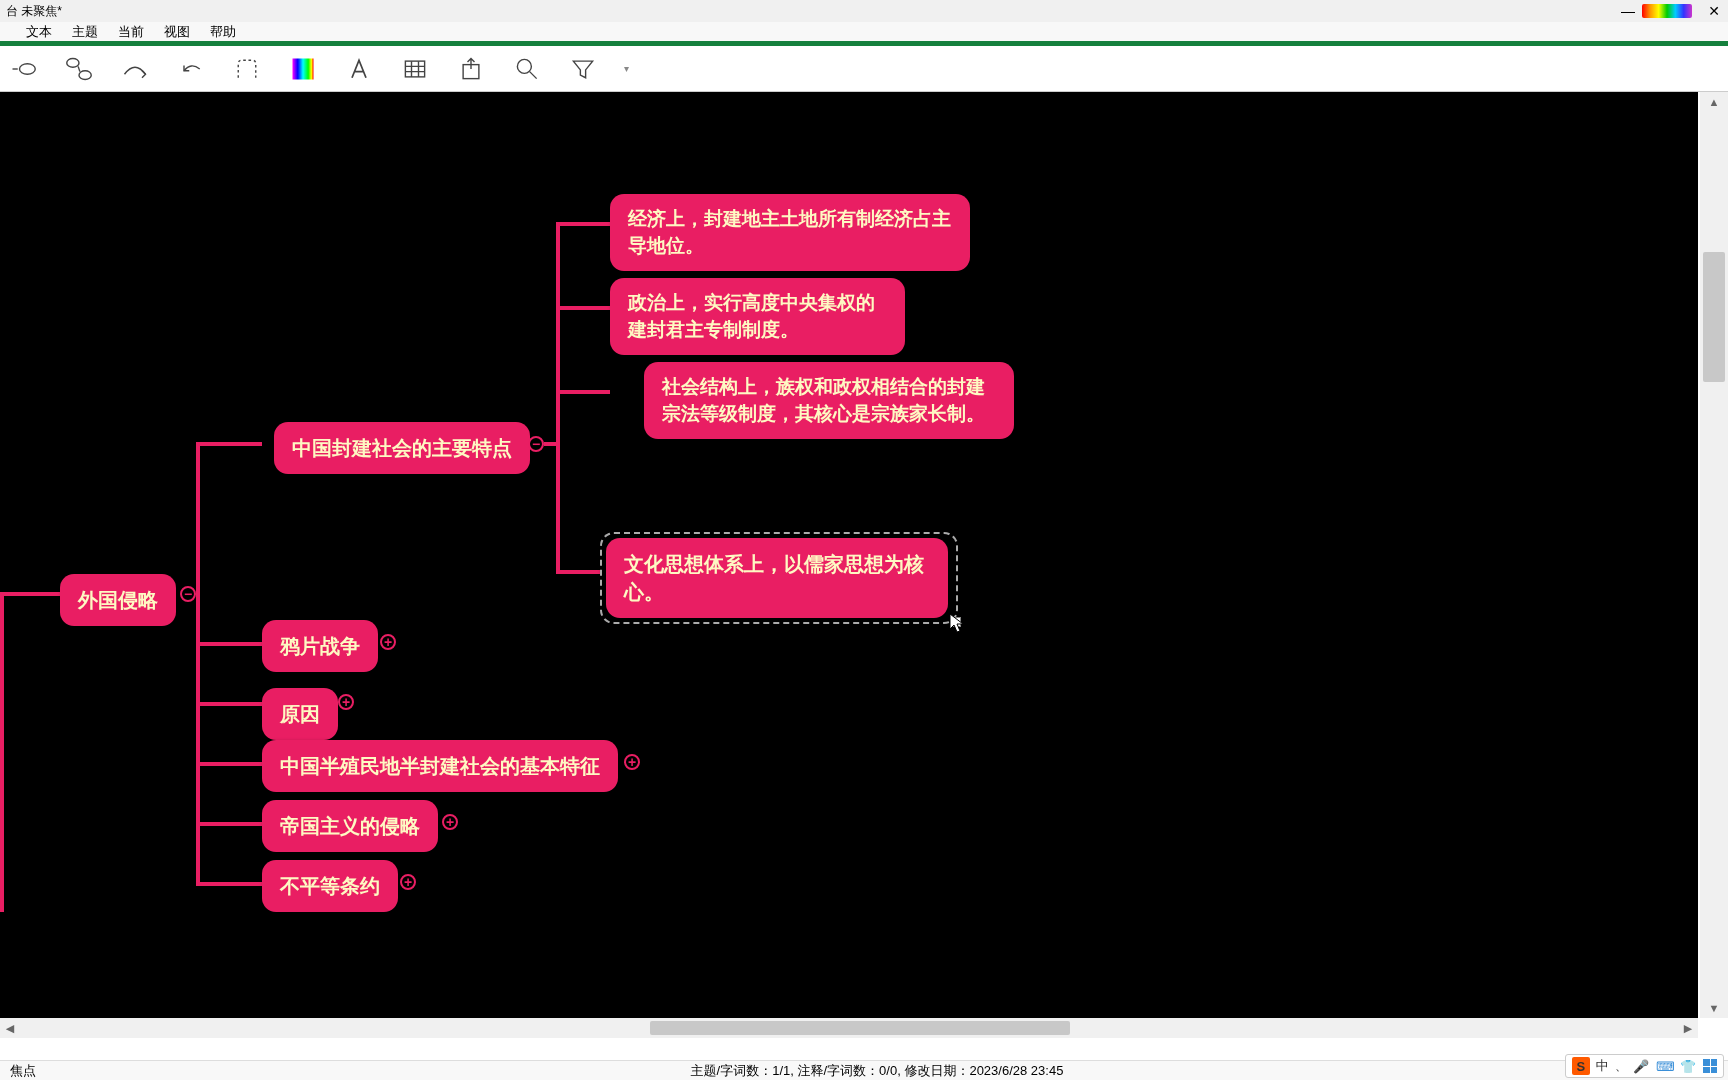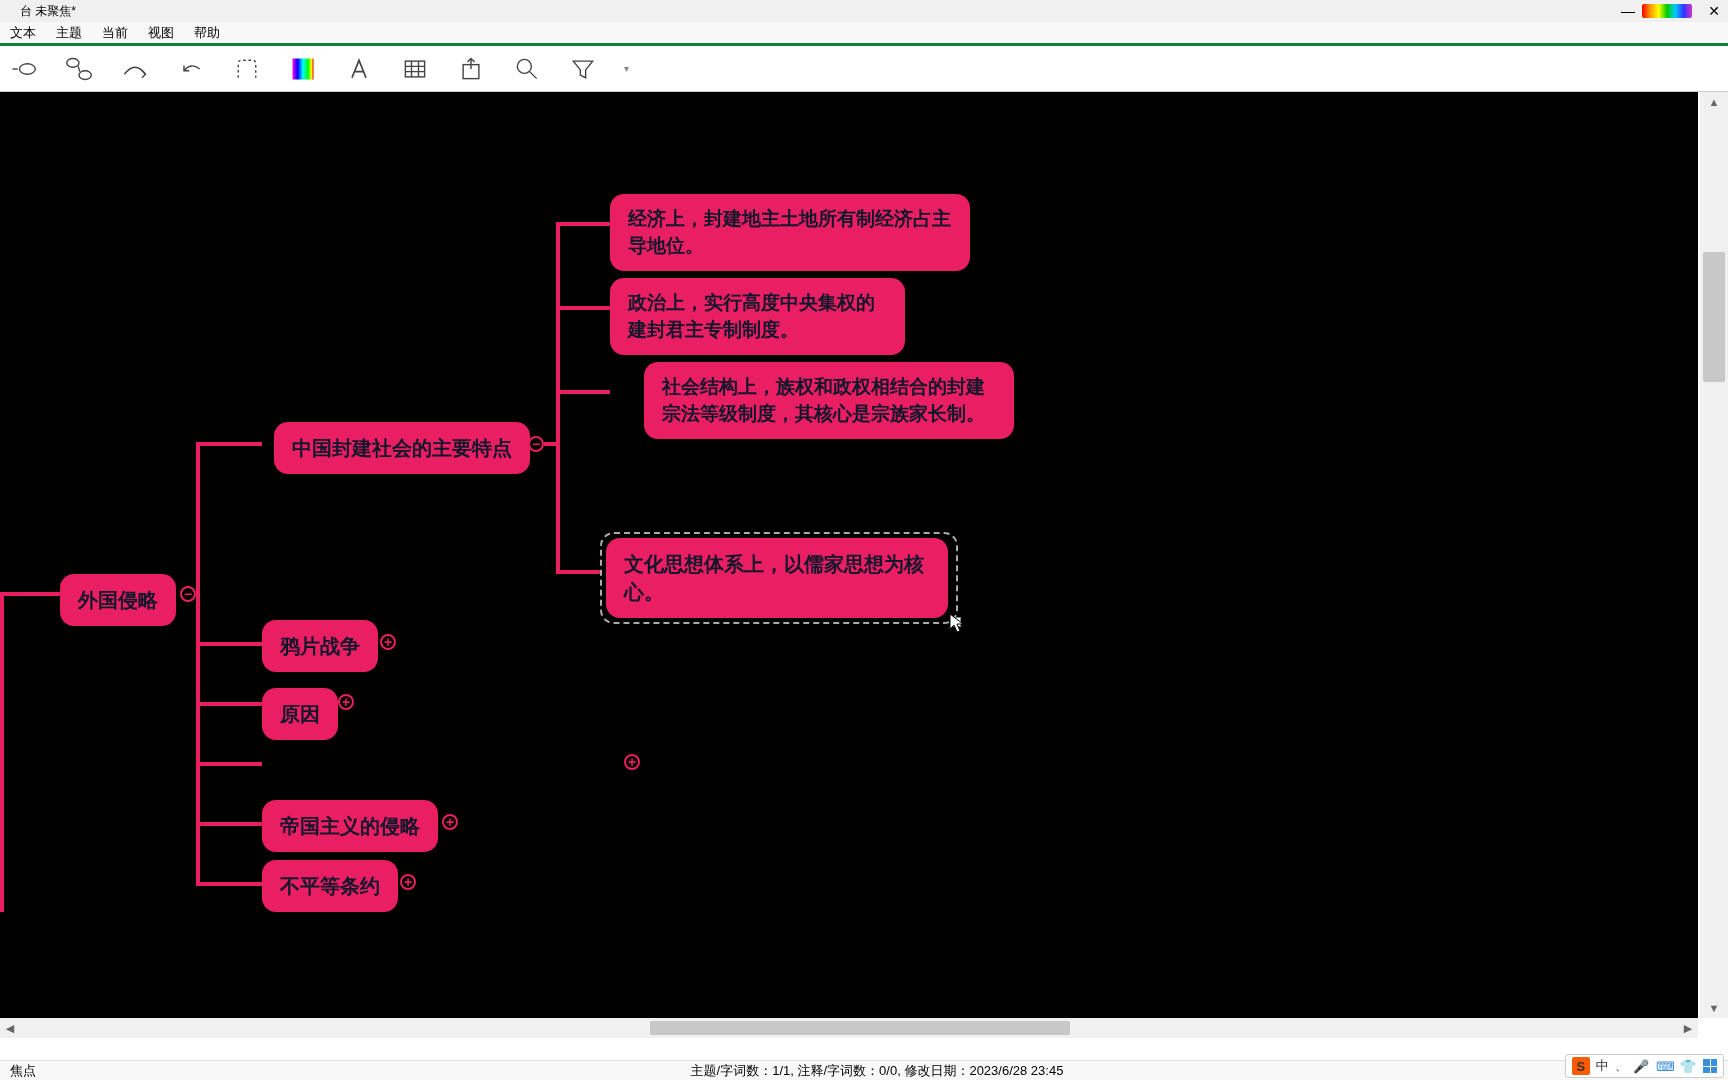--- a/index.html
+++ b/index.html
@@ -1,44 +1,44 @@
 <!DOCTYPE html>
 <html><head>
 <meta charset="utf-8">
 <style>
 * { margin: 0; padding: 0; box-sizing: border-box; font-family: "Microsoft YaHei", sans-serif; }
 body { width: 1728px; height: 1080px; background: #fff; overflow: hidden; position: relative; }
 
 
-.titlebar { height: 22px; background: #f0f0f0; display: flex; align-items: center; padding: 0 20px; font-size: 12px; position: relative; }
+.titlebar { height: 22px; background: #f0f0f0; display: flex; align-items: center; padding: 0 6px; font-size: 12px; position: relative; }
 .titlebar .winctrl { position: absolute; right: 0; top: 0; display: flex; align-items: center; height: 22px; }
 .titlebar .winbtn { width: 28px; height: 22px; display: flex; align-items: center; justify-content: center; font-size: 14px; cursor: default; }
 .titlebar .rainbow { width: 50px; height: 14px; margin-right: 8px; background: linear-gradient(90deg,#ff0000,#ff9900,#ffff00,#00cc00,#00ccff,#3333ff,#cc33cc); border-radius: 2px; }
 
 
-.menubar { height: 24px; background: #f8f8f8; display: flex; align-items: center; padding: 0 0; font-size: 13px; border-bottom: 3px solid #15803d; }
+.menubar { height: 24px; background: #f8f8f8; display: flex; align-items: center; padding: 0 16px; font-size: 13px; border-bottom: 5px solid #15803d; }
 .menubar .menuitem { padding: 0 10px; line-height: 24px; }
 
 
 .toolbar { height: 46px; background: #fff; display: flex; align-items: center; padding: 0 8px; border-bottom: 1px solid #ccc; gap: 26px; }
 .tool-icon { width: 30px; height: 30px; display: flex; align-items: center; justify-content: center; }
 .tool-icon svg { width: 28px; height: 28px; stroke: #444; fill: none; stroke-width: 1.6; }
 
 
 .canvas-wrap { position: absolute; top: 92px; left: 0; right: 0; bottom: 42px; background: #fff; }
 .canvas { position: absolute; top: 0; left: 0; right: 30px; bottom: 20px; background: #000; overflow: hidden; }
 .vscroll { position: absolute; right: 0; top: 0; bottom: 20px; width: 28px; background: #f0f0f0; }
 .vscroll .thumb { position: absolute; left: 3px; right: 3px; top: 160px; height: 130px; background: #c8c8c8; border-radius: 2px; }
 .vscroll .arrow { position: absolute; left: 0; right: 0; height: 20px; display: flex; align-items: center; justify-content: center; font-size: 11px; color: #666; }
 .hscroll { position: absolute; left: 0; right: 30px; bottom: 0; height: 20px; background: #f0f0f0; }
 .hscroll .thumb { position: absolute; top: 3px; bottom: 3px; left: 650px; width: 420px; background: #c8c8c8; border-radius: 2px; }
 .hscroll .arrow { position: absolute; top: 0; bottom: 0; width: 20px; display: flex; align-items: center; justify-content: center; font-size: 11px; color: #666; }
 
 
-.node { position: absolute; background: #e91e63; color: #0f172a; font-weight: 700; font-size: 20px; padding: 12px 18px; border-radius: 14px; line-height: 1.4; box-shadow: 2px 2px 4px rgba(0,0,0,0.4); }
+.node { position: absolute; background: #e91e63; color: #fef9c3; font-weight: 700; font-size: 20px; padding: 12px 18px; border-radius: 14px; line-height: 1.4; box-shadow: 2px 2px 4px rgba(0,0,0,0.4); }
 .node.leaf { font-size: 19px; max-width: 370px; }
 .node.selected-box { border: 2px dashed #aaa; padding: 4px; background: transparent; position: absolute; }
 .node.selected-box .inner { background: #e91e63; border-radius: 14px; padding: 12px 18px; }
 .handle { position: absolute; width: 10px; height: 10px; background: #fff; border: 1px solid #888; }
 
 
 .conn { position: absolute; background: #e91e63; }
 .toggle { position: absolute; width: 16px; height: 16px; border: 2px solid #e91e63; border-radius: 50%; display: flex; align-items: center; justify-content: center; color: #e91e63; font-size: 14px; font-weight: 700; line-height: 1; }
 
 
@@ -197,20 +197,21 @@
         <span>+</span>
       </div>
 
     <div class="conn" style="left:196px;top:610px;width:66px;height:4px"></div>
     <div class="node" style="left:262px;top:596px"><span>原因</span></div>
     <div class="toggle" style="left:338px;top:602px">
         <span>+</span>
       </div>
 
     <div class="conn" style="left:196px;top:670px;width:66px;height:4px"></div>
+    <div class="node" style="left:262px;top:648px"><span>中国半殖民地半封建社会的基本特征</span></div>
     <div class="toggle" style="left:624px;top:662px">
         <span>+</span>
       </div>
 
     <div class="conn" style="left:196px;top:730px;width:66px;height:4px"></div>
     <div class="node" style="left:262px;top:708px"><span>帝国主义的侵略</span></div>
     <div class="toggle" style="left:442px;top:722px">
         <span>+</span>
       </div>
 

